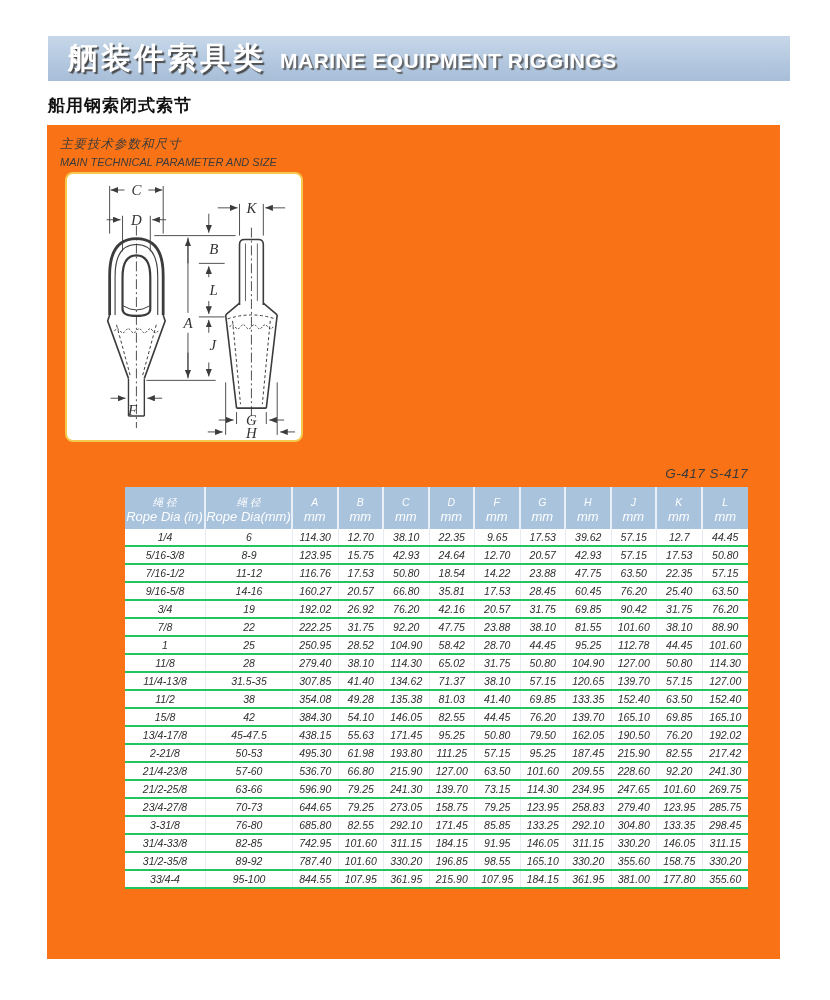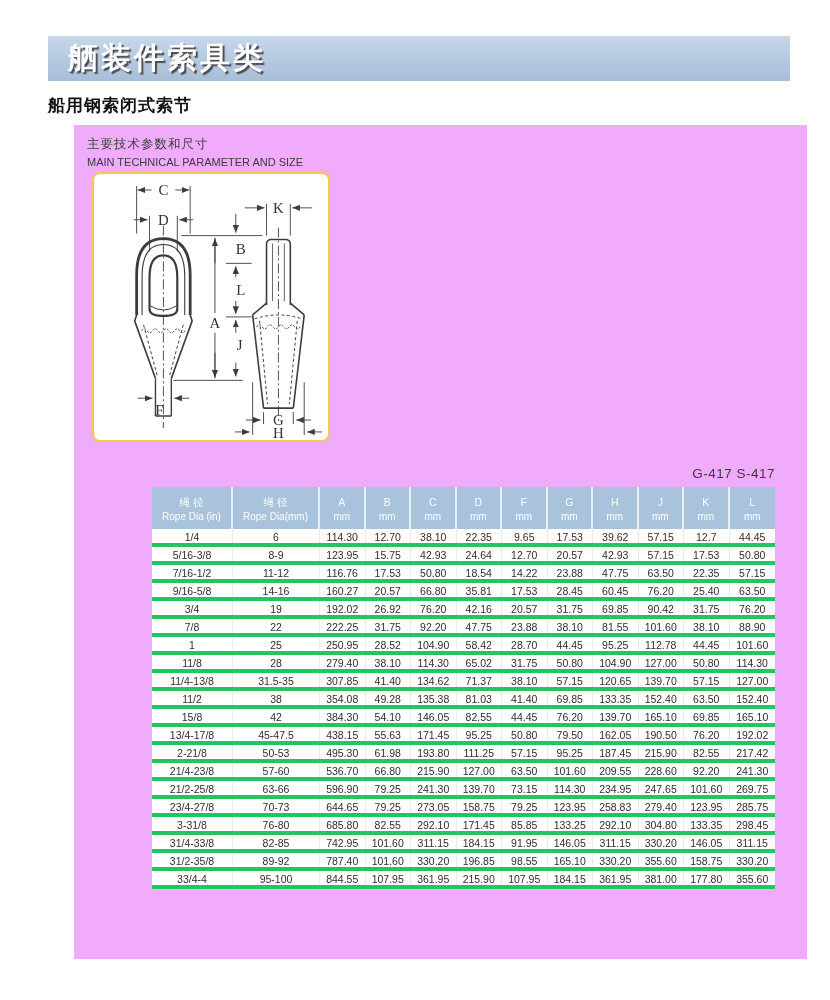--- a/index.html
+++ b/index.html
@@ -16,52 +16,53 @@
   .banner-en { font-size:21px; font-weight:bold; color:#fff; margin-left:14px; letter-spacing:.5px;
     text-shadow:2px 2px 1px rgba(90,90,90,.9); white-space:nowrap; padding-top:4px; }
 
   
   .section { position:absolute; left:48px; top:94px; height:22px; display:flex; align-items:center;flex-direction:column; }
   .bullet { width:18px; height:18px; background:#ffc60b; margin-right:13px; }
   .section-zh { font-size:17px; font-weight:bold; color:#111; letter-spacing:1px; white-space:nowrap; }
   .section-en { font-size:12.5px; font-weight:bold; color:#111; margin-left:10px; padding-top:3px; white-space:nowrap; }
 
   
-  .panel { position:absolute; left:74px; top:125px; width:733px; height:834px; background:#f0abfc; }
+  .panel { position:absolute; left:47px; top:125px; width:733px; height:834px; background:#f97316;font-style:italic; }
   .subtitle { position:absolute; left:13px; top:11px; color:#3b3b3b; }
   .subtitle-zh { font-size:12.5px; letter-spacing:1px; }
   .subtitle-en { font-size:11px; margin-top:3px; }
 
   
   .diagram-box { position:absolute; left:18px; top:47px; width:238px; height:270px;
     background:#fff; border:2px solid #f3c94f; border-radius:8px; }
   .diagram-box svg { display:block; width:100%; height:100%; }
   svg text { font-family:"Liberation Serif", serif; font-size:15px; fill:#333; }
 
   .model-code { position:absolute; top:341px; right:32px; font-size:13.5px; color:#3a3a3a; letter-spacing:.5px; }
 
   
   .ptable { position:absolute; left:78px; top:362px; width:623px; }
   .thead, .tr { display:grid; grid-template-columns:81px 87px repeat(10,1fr); }
   .th { background:#a9c3dc; color:#fdfeff; text-align:center; padding:9px 0 7px; }
   .th:not(:last-child){ border-right:2px solid #e9eff7; }
   .th-l1 { font-size:10.5px; line-height:12px; }
-  .th-l2 { font-size:10px; line-height:10px; margin-top:4px; }
+  .th-l2 { font-size:13px; line-height:10px; margin-top:4px; }
   .tbody { background:#fff; }
-  .tr { height:18px; border-bottom:4px solid #22c55e; background:#fff; }
+  .tr { height:18px; border-bottom:2px solid #22c55e; background:#fff; }
   .td { font-size:10.5px; color:#2e2e2e; text-align:center; line-height:17px; overflow:hidden; white-space:nowrap; }
   .td:not(:last-child){ border-right:1px solid #e7ecf2; }
 </style>
 </head>
 <body>
 
 <div class="page">
 
   <div class="banner">
     <span class="banner-zh">舾装件索具类</span>
+    <span class="banner-en">MARINE EQUIPMENT RIGGINGS</span>
   </div>
 
   <div class="section">
     <span class="bullet"></span>
     <span class="section-zh">船用钢索闭式索节</span>
   </div>
 
   <div class="panel">
 
     <div class="subtitle">

